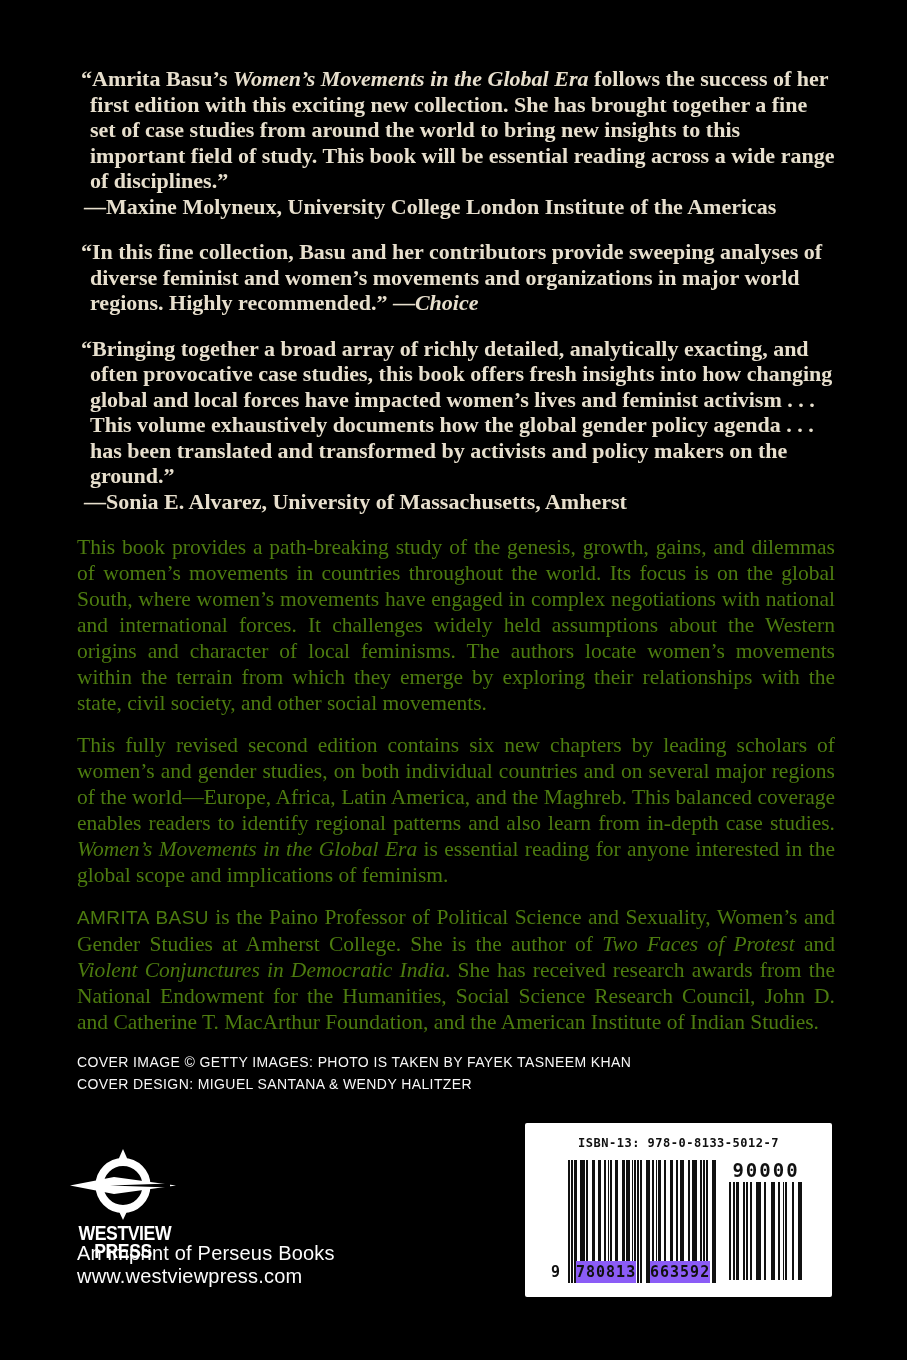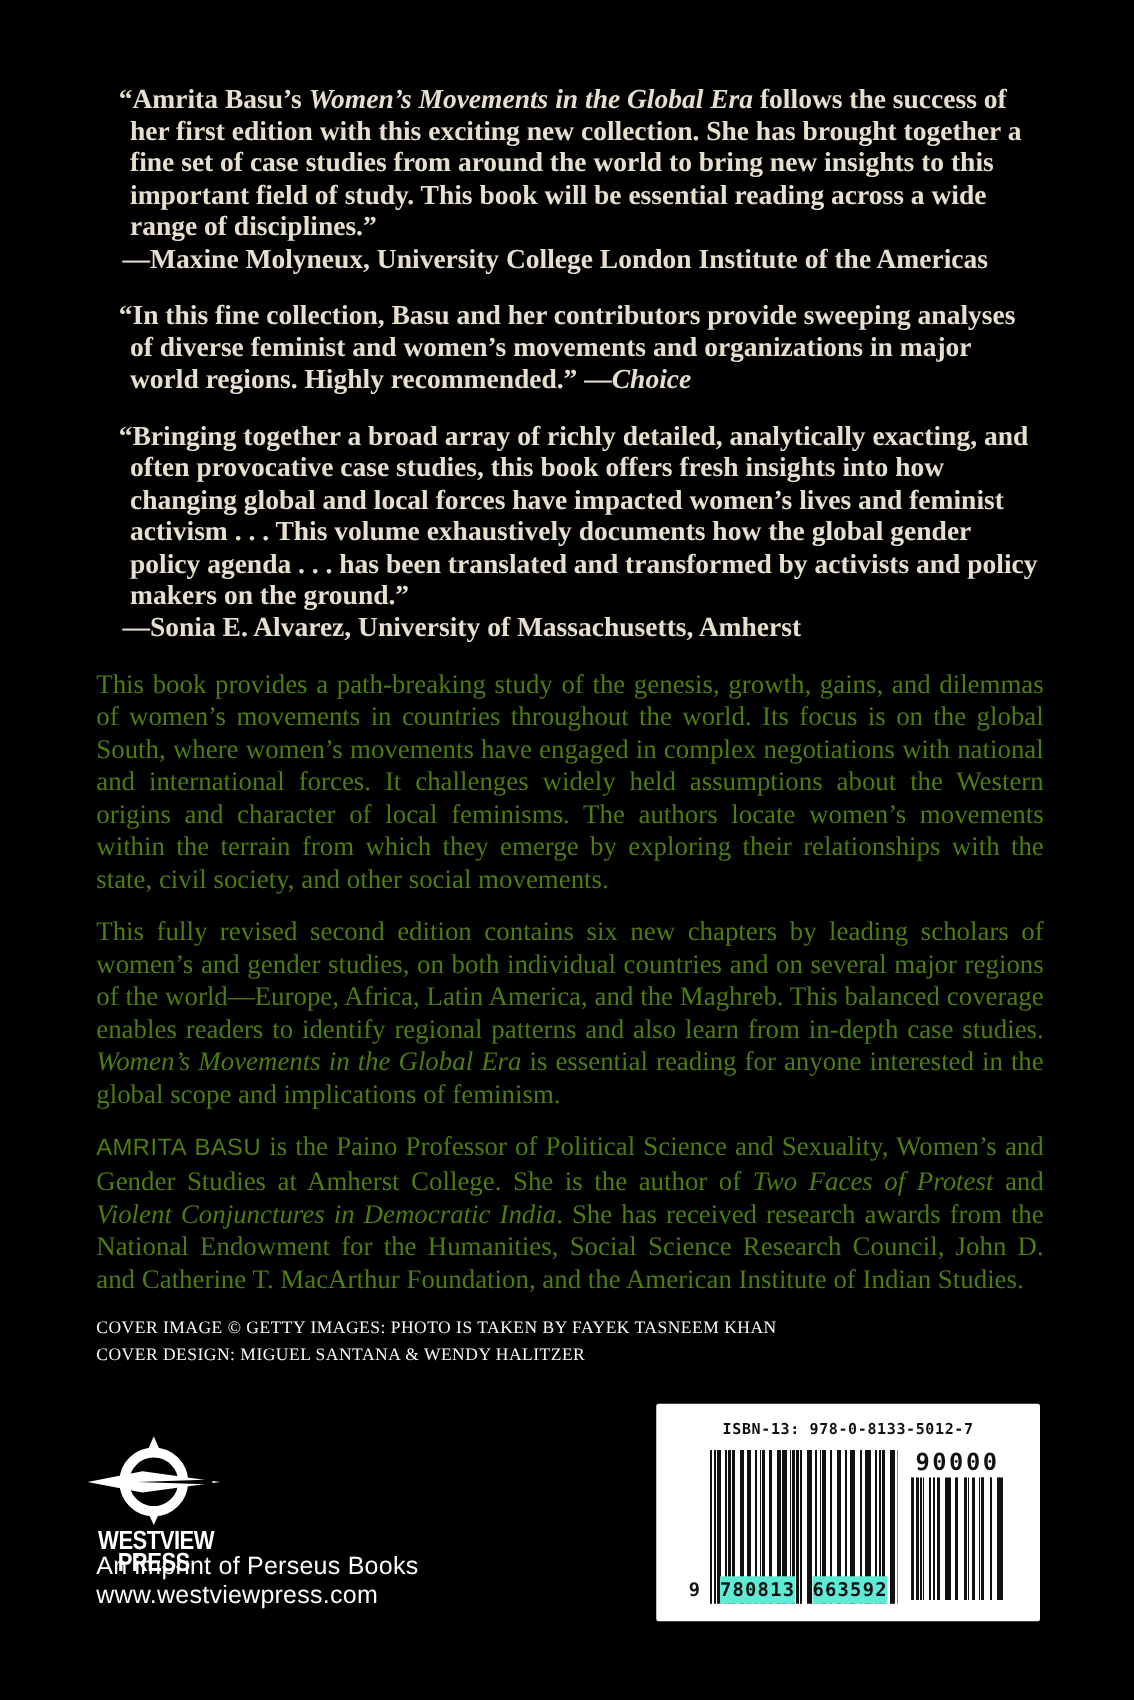--- a/index.html
+++ b/index.html
@@ -10,21 +10,21 @@
   }
   .text-col { position:absolute; left:77px; top:66px; width:758px; }
 
   
   .quote-block {
     color:#e7dfcd;
     font-family:"Liberation Serif", serif;
     font-weight:bold;
     font-size:22px; line-height:25.5px;
     padding-left:9px;
-    margin:0 0 20px 18px;
+    margin:0 0 20px 4px;
   }
   .quote-block p { margin:0; }
   .quote-block .qt { text-indent:-9px; }
   .quote-block .attr { margin-left:-6px; }
 
   
   .para {
     color:#4d7c0f;
     font-family:"Liberation Serif", serif;
     font-size:21.5px; line-height:26px;
@@ -33,21 +33,21 @@
   }
   .para .seg-sans {
     font-family:"Liberation Sans", sans-serif;
     font-size:19px; letter-spacing:0.4px;margin-top:40px;
   }
 
   
   .credits {
     margin-top:12px;
     color:#f7f7f7;
-    font-family:Liberation Serif, serif;
+    font-family:Liberation Sans, sans-serif;
     font-size:14px; line-height:22px; letter-spacing:0.4px;
   }
 
   
   .logo { position:absolute; left:70px; top:1149px; width:106px; text-align:center; color:#fff; }
   .logo svg { display:block; width:106px; height:72px; margin:0 auto; }
   .wordmark {
     margin-top:3px;
     font-family:"Liberation Sans", sans-serif;
     font-weight:bold; font-size:21px; line-height:17.5px;
@@ -82,21 +82,21 @@
       repeating-linear-gradient(90deg,#111 0 2px,transparent 2px 6px),
       repeating-linear-gradient(90deg,transparent 0 3px,#111 3px 5px,transparent 5px 11px),
       repeating-linear-gradient(90deg,#111 0 1px,transparent 1px 8px);
   }
   .bc-digits {
     position:absolute; left:0; right:0; bottom:0; height:22px;
     font-family:"DejaVu Sans Mono", monospace; font-weight:bold;
     font-size:15px; color:#111;
   }
   .bc-digits .zone {
-    position:absolute; top:0; bottom:0; background:#5eead4;
+    position:absolute; top:0; bottom:0; background:#8b5cf6;
     text-align:center; line-height:22px; letter-spacing:1px;
   }
   .bc-digits .z1 { left:8px;  width:60px; }
   .bc-digits .z2 { left:82px; width:60px; }
   .bc-digits .lead { position:absolute; left:-17px; bottom:0; height:22px; line-height:22px; }
   .bc-addon { position:absolute; left:204px; top:36px; width:74px; }
   .addon-code {
     text-align:center; height:20px;
     font-family:"DejaVu Sans Mono", monospace; font-weight:bold;
     font-size:19px; letter-spacing:2px; color:#111;

